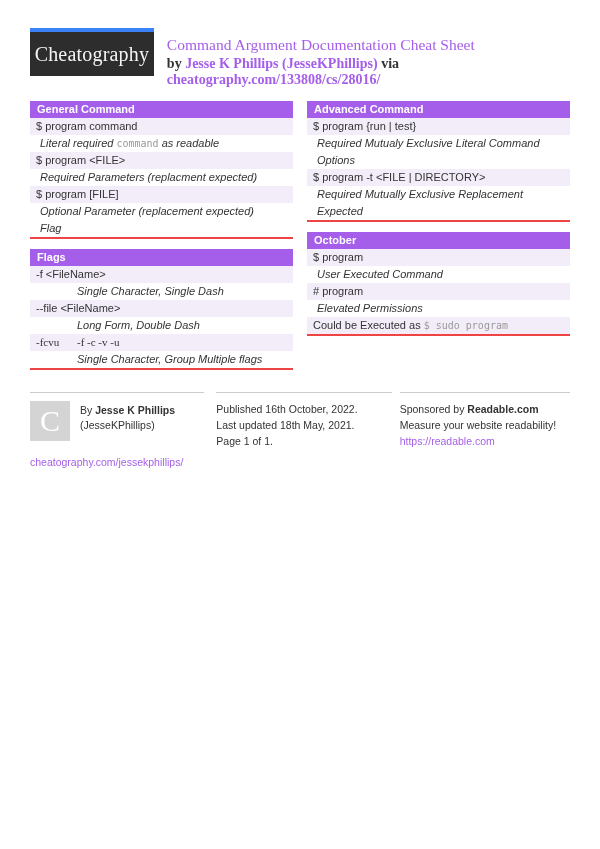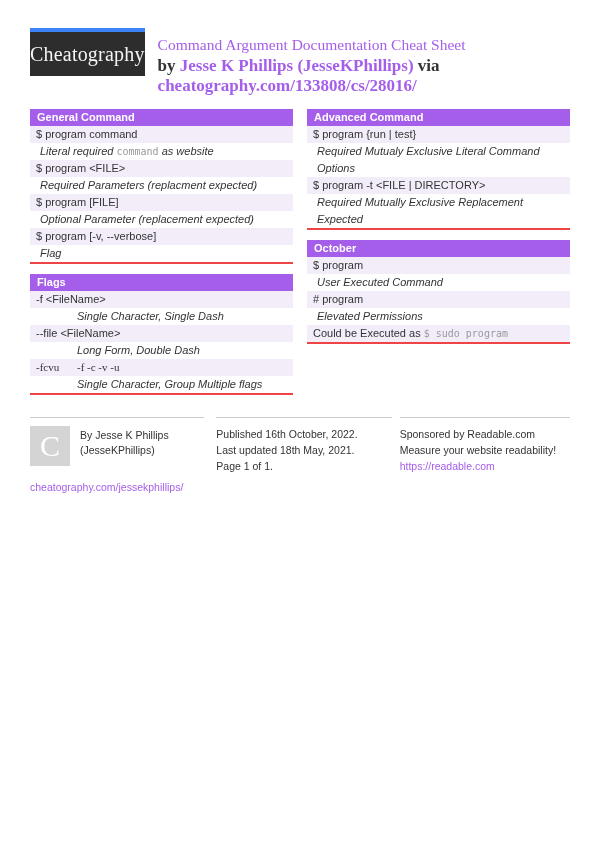--- a/index.html
+++ b/index.html
@@ -19,21 +19,21 @@
     background: #2d2d2d;
     border-top: 4px solid #3b82f6;
     color: #f5f5f5;
     font-family: "Liberation Serif", serif;
     font-size: 20px;
     display: flex; align-items: center; justify-content: center;
     letter-spacing: 0.2px;
   }
   .head-text { margin-left: 13px; padding-top: 7px; font-family: "Liberation Serif", serif; }
   .title { color: #a55eea; font-size: 15.5px; line-height: 19px; }
-  .byline { font-size: 17px; color: #333; margin-top: 2px; font-weight: bold; }
+  .byline { font-size: 14px; color: #333; margin-top: 2px; font-weight: bold; }
   .byline a { color: #a55eea; text-decoration: none; font-weight: bold; }
 
   
   .cols { display: flex; margin: 13px 30px 0 30px; gap: 14px; align-items: flex-start; }
   .col { width: 263px; }
   .box { margin-bottom: 10px; border-bottom: 2px solid #ef4444; }
   .sec-header {
     background: #a55eea; color: #ffffff;
     font-size: 11px; font-weight: bold;
     height: 17px; line-height: 17px;
@@ -60,21 +60,21 @@
   .fcol.c3 { width: 172px; margin-left: 8px; }
   .author-block { display: flex; gap: 10px; }
   .favatar {
     width: 40px; height: 40px; flex: none;
     background: #d4d4d4; color: #ffffff;
     font-family: "Liberation Serif", serif;
     font-size: 30px;
     display: flex; align-items: center; justify-content: center;
   }
   .author-lines { padding-top: 2px; line-height: 15px; }
-  .bold { font-weight: normal; }
+  .bold { font-weight: bold; }
   .profile-link { display: inline-block; margin-top: 13px; font-size: 10.5px; color: #a55eea; text-decoration: none; }
   a.plain-link { color: #a55eea; text-decoration: none; }
 </style>
 </head>
 <body>
 
 <div class="page">
 
   <div class="header">
     <div class="logo">
@@ -89,26 +89,25 @@
         <a href="#">cheatography.com/133808/cs/28016/</a>
       </div>
     </div>
   </div>
 
   <div class="cols">
     <div class="col" id="col-left">
         <div class="box">
           <div class="sec-header">General Command</div>
           <div class="row code"><span>$ program command</span></div>
-          <div class="row desc"><span>Literal required </span><span class="mono">command</span><span> as website</span></div>
+          <div class="row desc"><span>Literal required </span><span class="mono">command</span><span> as readable</span></div>
           <div class="row code"><span>$ program &lt;FILE&gt;</span></div>
           <div class="row desc"><span>Required Parameters (replacment expected)</span></div>
           <div class="row code"><span>$ program [FILE]</span></div>
           <div class="row desc"><span>Optional Parameter (replacement expected)</span></div>
-          <div class="row code"><span>$ program [-v, --verbose]</span></div>
           <div class="row desc"><span>Flag</span></div>
         </div>
         <div class="box">
           <div class="sec-header">Flags</div>
           <div class="row code"><span>-f &lt;FileName&gt;</span></div>
           <div class="row desc indent"><span>Single Character, Single Dash</span></div>
           <div class="row code"><span>--file &lt;FileName&gt;</span></div>
           <div class="row desc indent"><span>Long Form, Double Dash</span></div>
           <div class="row code two">
             <span class="cell1">-fcvu</span>

